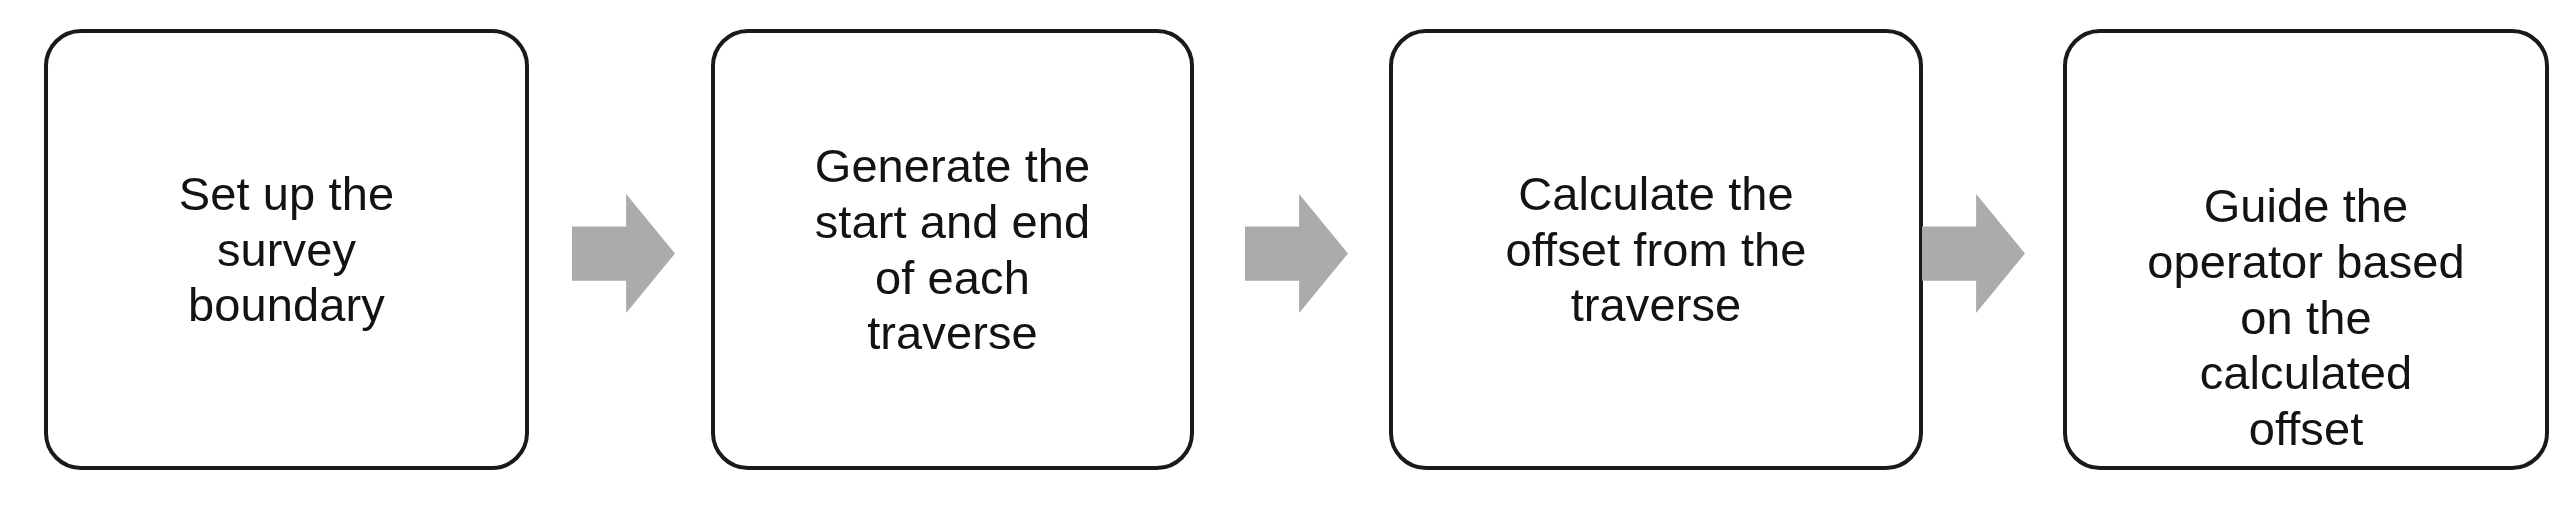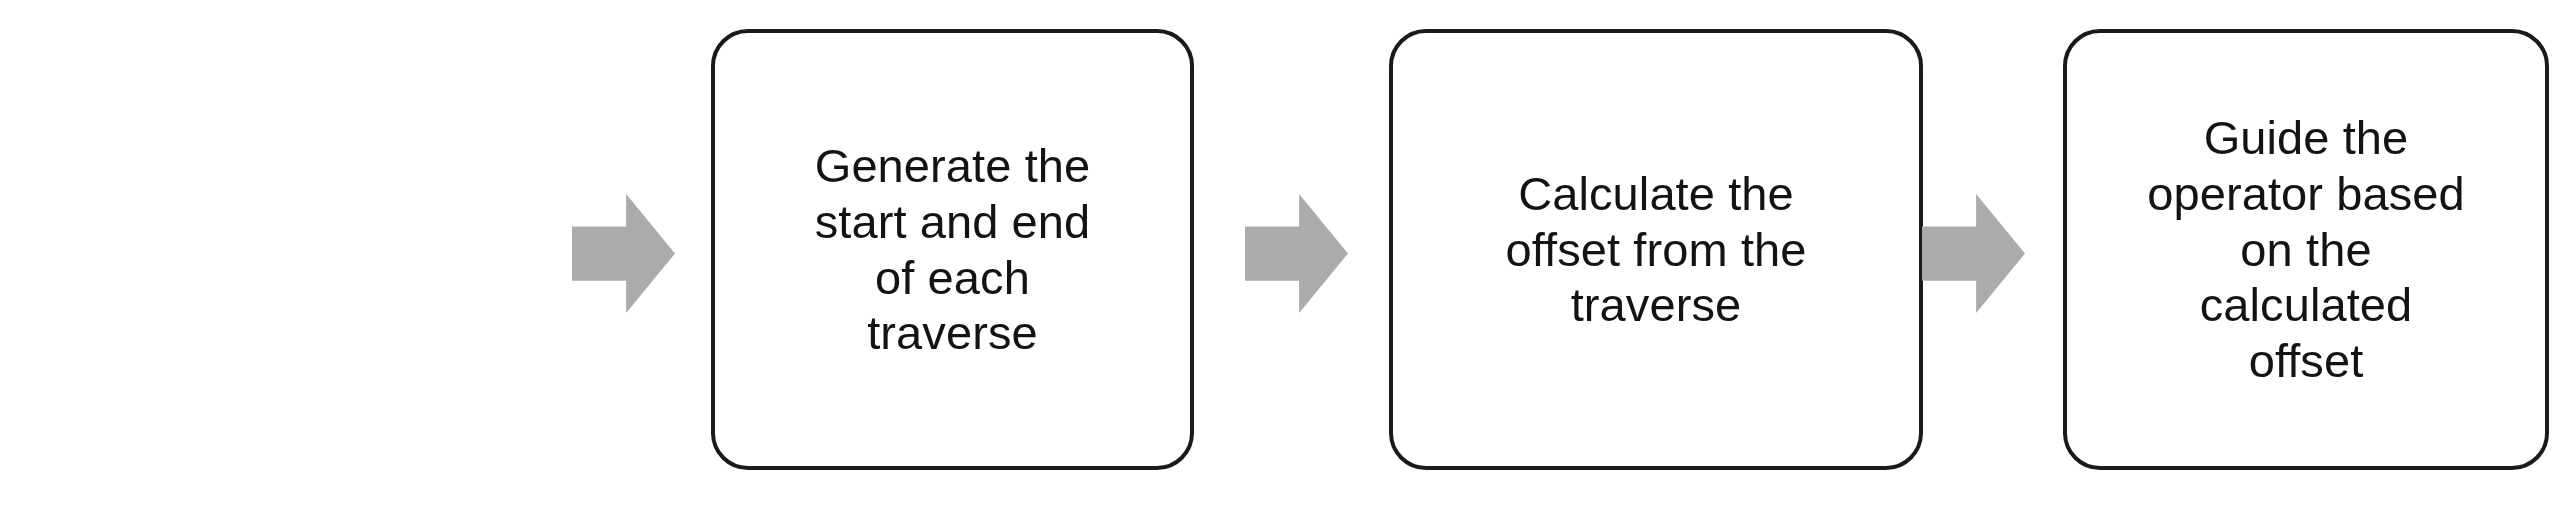--- a/index.html
+++ b/index.html
@@ -44,21 +44,21 @@
     font-size: 47px;
     line-height: 1.19;
     font-weight: 400;
     letter-spacing: 0.1px;
     white-space: pre-line;
   }
 
   #box-1 { left: 44px;   width: 485px; }
   #box-2 { left: 711px;  width: 483px; }
   #box-3 { left: 1389px; width: 534px; }
-  #box-4 { left: 2063px; width: 486px; }
+  #box-4 { left: 2063px; width: 486px; align-items: flex-end; }
 
   
   .connector-arrow {
     position: absolute;
     top: 194px;
     width: 103px;
     height: 119px;
   }
 
   .connector-arrow svg {
@@ -69,20 +69,25 @@
 
   #arrow-1 { left: 572px; }
   #arrow-2 { left: 1245px; }
   #arrow-3 { left: 1922px; }
 </style>
 </head>
 <body>
 
 <div id="flowchart">
 
+  <div class="process-box" id="box-1">
+    <span class="box-label">Set up the
+survey
+boundary</span>
+  </div>
 
   <div class="connector-arrow" id="arrow-1">
     <svg viewBox="0 0 118 136" preserveAspectRatio="none" aria-hidden="true">
       <polygon points="0,37 62,37 62,0 118,68 62,136 62,99 0,99" fill="#ababab"></polygon>
     </svg>
   </div>
 
   <div class="process-box" id="box-2">
     <span class="box-label">Generate the
 start and end

